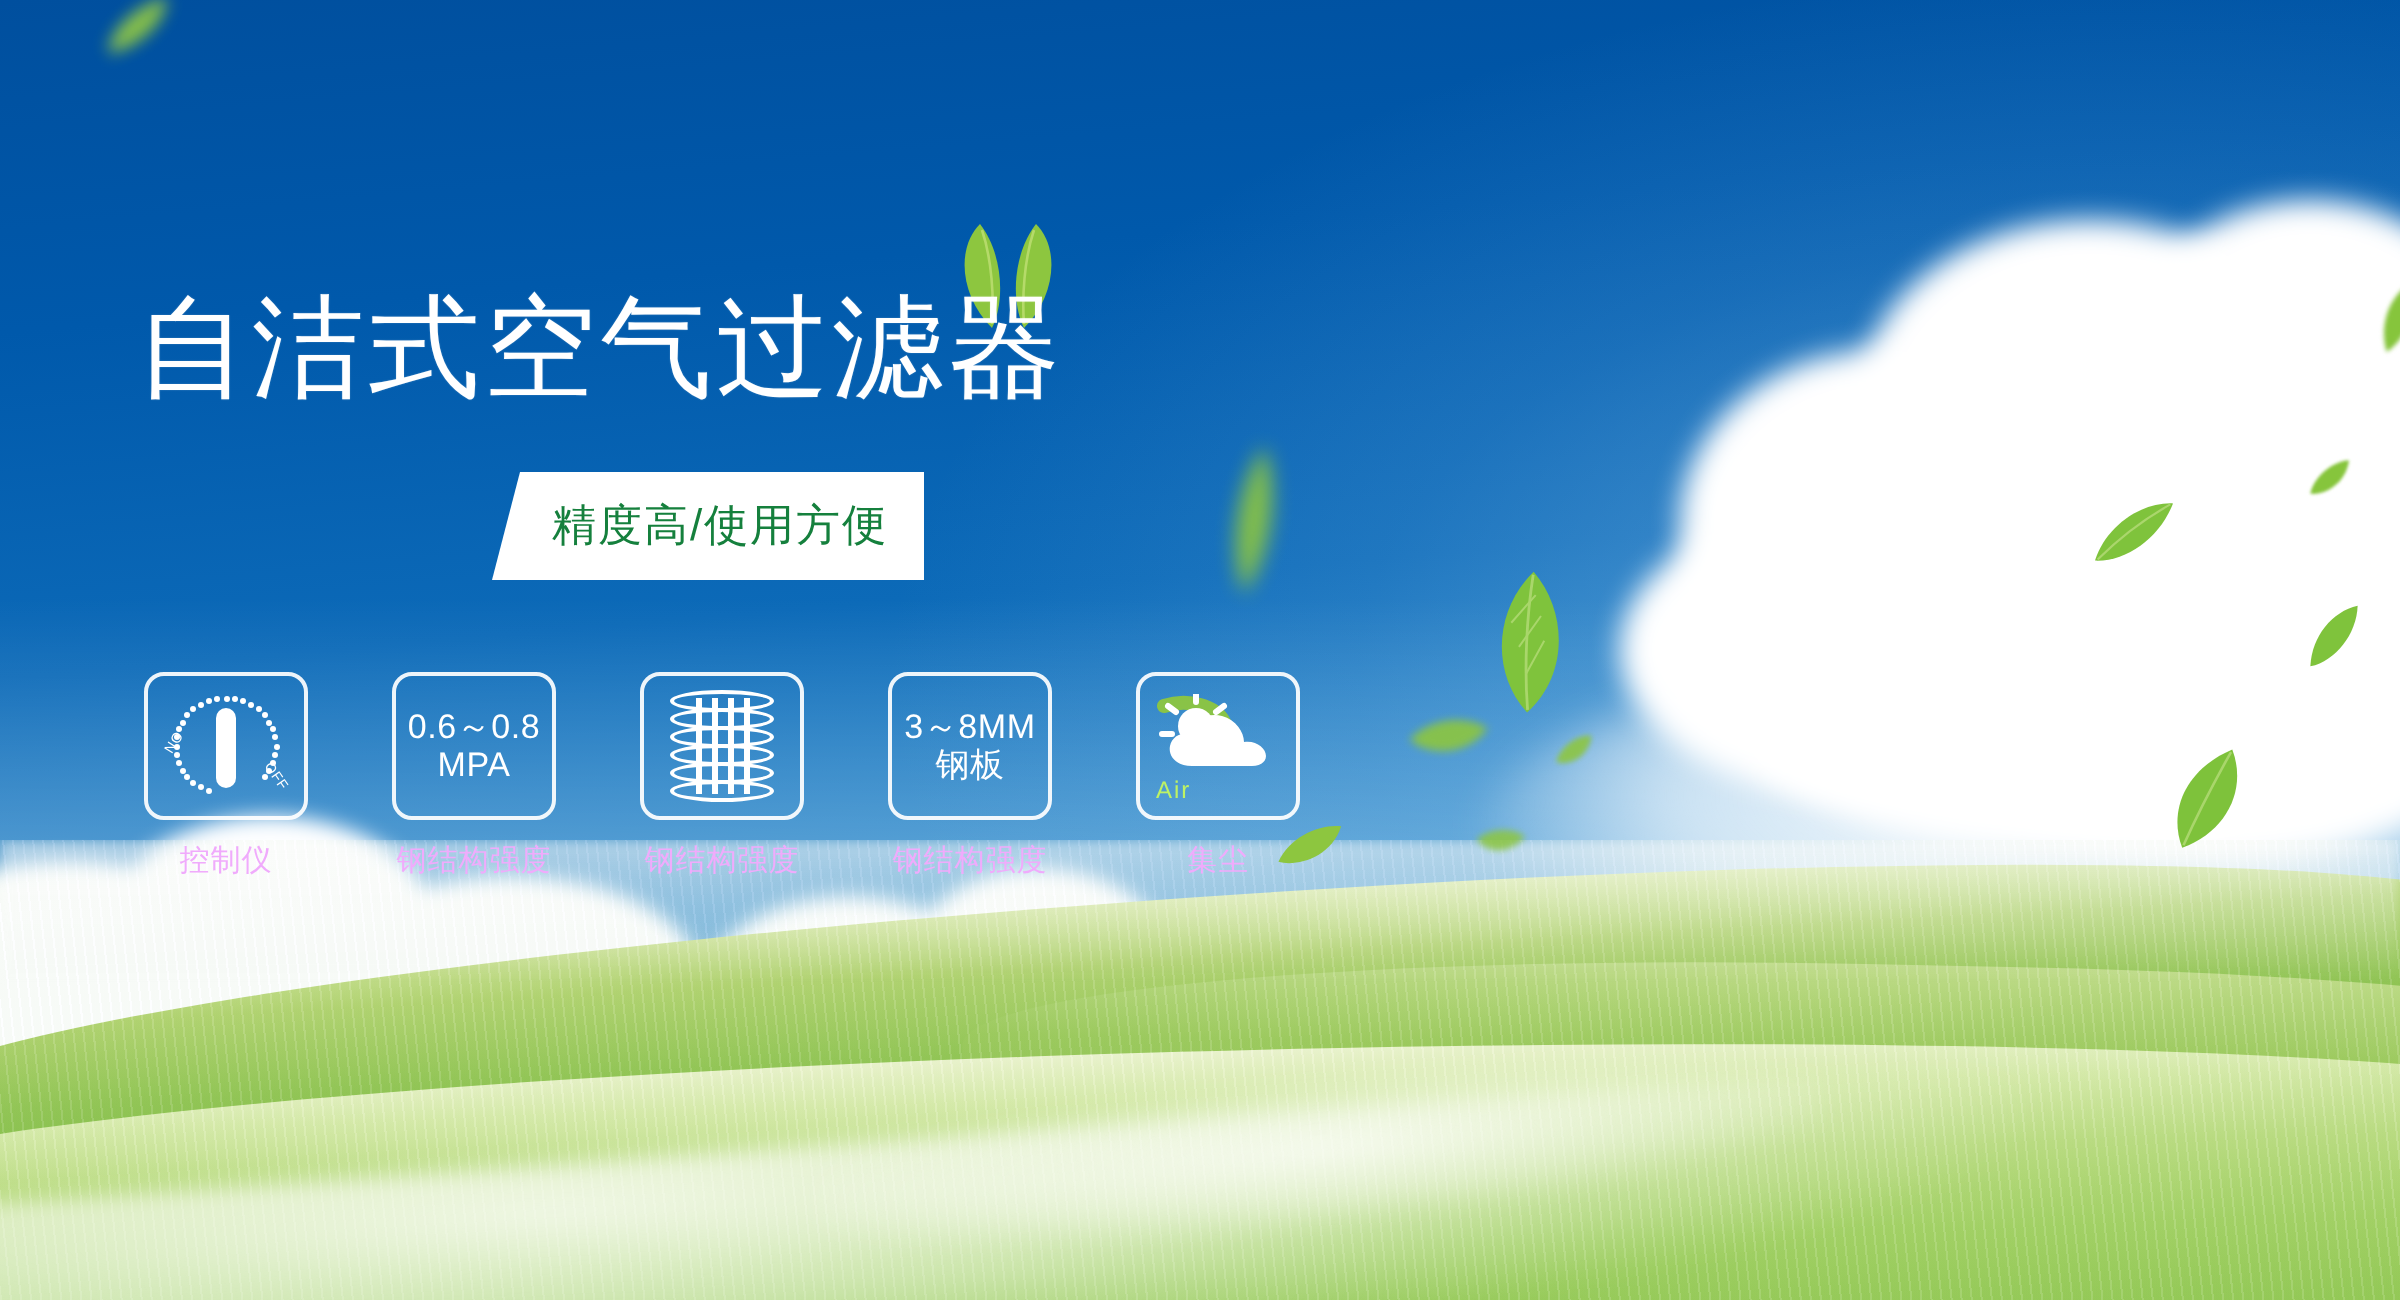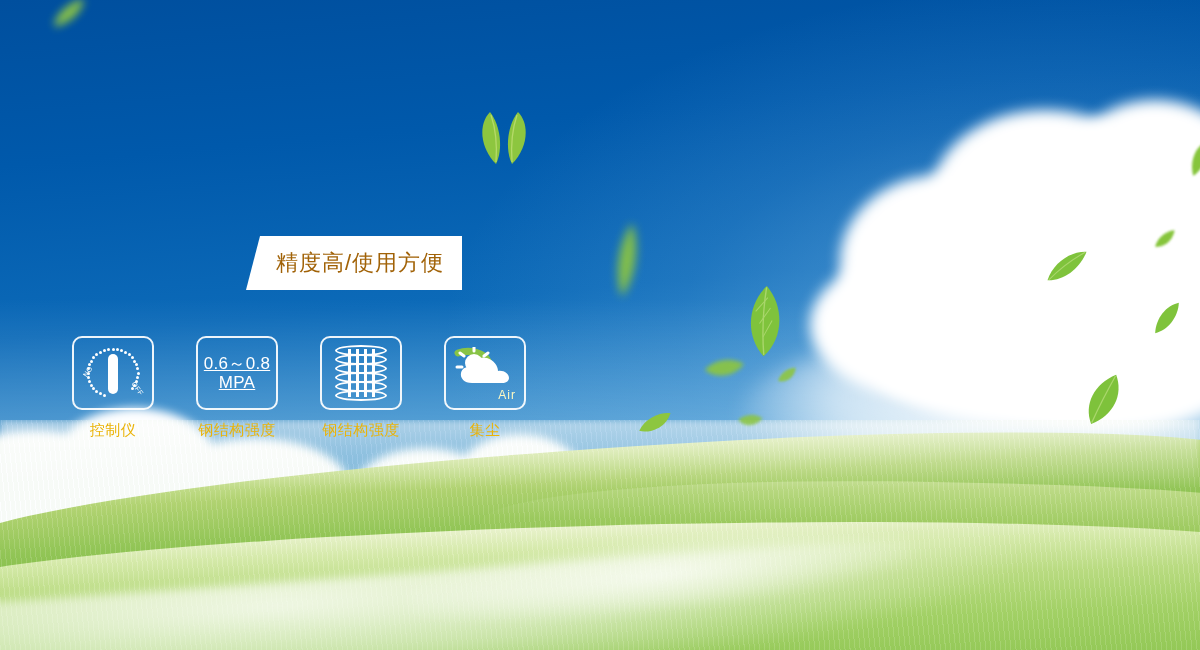--- a/index.html
+++ b/index.html
@@ -150,21 +150,21 @@
     background:#134a9c;
     display:flex; align-items:center; justify-content:center;
     color:#ffffff; font-size:22px; letter-spacing:1px;
     z-index:2;
   }
   .sub-right {
     position:absolute; left:178px; top:0;
     width:216px; height:100%;
     background:#ffffff;
     display:flex; align-items:center; justify-content:center;
-    color:#a16207; font-size:22px; letter-spacing:1px;
+    color:#15803d; font-size:22px; letter-spacing:1px;
     clip-path:polygon(14px 0, 100% 0, 100% 100%, 0 100%);
     z-index:1;
     text-align:right;
   }
   .sub-right span { margin-left:12px; }
 
   
   .features {
     position:absolute; left:72px; top:336px;
     display:flex; gap:42px;
@@ -174,25 +174,25 @@
     width:82px; height:74px;
     border:2px solid rgba(255,255,255,0.92);
     border-radius:10px;
     display:flex; flex-direction:column;
     align-items:center; justify-content:center;
     color:#ffffff;
     position:relative;
   }
   .feature-text {
     font-size:17px; line-height:1.12; text-align:center;
-    letter-spacing:0.3px; white-space:pre-line;text-decoration:underline;
+    letter-spacing:0.3px; white-space:pre-line;
   }
   .feature-label {
     margin-top:11px;
-    font-size:15px; color:#eab308; letter-spacing:0.5px; white-space:nowrap;
+    font-size:15px; color:#f0abfc; letter-spacing:0.5px; white-space:nowrap;
   }
 
   
   .gauge { position:relative; width:62px; height:56px; }
   .gauge .dot {
     position:absolute; width:3px; height:3px; border-radius:50%; background:#fff;
   }
   .gauge .needle {
     position:absolute; left:50%; top:9px; margin-left:-5px;
     width:10px; height:40px; border-radius:5px; background:#ffffff;
@@ -212,22 +212,22 @@
     position:absolute; left:0; width:52px; height:11px;
     border:2px solid #ffffff; border-radius:50%;
   }
   .coil .bar {
     position:absolute; top:4px; width:3px; height:48px; background:#ffffff;
   }
 
   
   .airicon { position:relative; width:62px; height:52px; }
   .airicon .air-label {
-    position:absolute; left:0; right:0; bottom:-3px; text-align:right;
-    font-size:12px; color:#fef9c3; letter-spacing:1px;
+    position:absolute; left:0; right:0; bottom:-3px; text-align:left;
+    font-size:12px; color:#bef264; letter-spacing:1px;
   }
 </style>
 </head>
 <body>
 
 <div class="banner">
 
   <div class="sky"></div>
   <div class="sky-haze"></div>
 
@@ -353,20 +353,21 @@
 
   <div class="sprout">
     <svg viewBox="0 0 66 58">
       <path d="M26 56 C10 40 8 16 20 4 C31 18 33 42 26 56 Z" fill="#8dc63f"></path>
       <path d="M21 7 C26 22 27 41 26 54" stroke="#b5da69" stroke-width="1.3" fill="none"></path>
       <path d="M42 56 C58 40 60 16 48 4 C37 18 35 42 42 56 Z" fill="#8dc63f"></path>
       <path d="M47 7 C42 22 41 41 42 54" stroke="#b5da69" stroke-width="1.3" fill="none"></path>
     </svg>
   </div>
 
+  <h1 class="headline">自洁式空气过滤器</h1>
 
   <div class="subtitle-bar">
     <div class="sub-right">
       <span>精度高/使用方便</span>
     </div>
   </div>
 
   <div class="features">
 
     <div class="feature">
@@ -429,20 +430,27 @@
           <div class="ring" style="top:9px;"></div>
           <div class="ring" style="top:18px;"></div>
           <div class="ring" style="top:27px;"></div>
           <div class="ring" style="top:36px;"></div>
           <div class="ring" style="top:45px;"></div>
         </div>
       </div>
       <div class="feature-label">钢结构强度</div>
     </div>
 
+    <div class="feature">
+      <div class="feature-box">
+        <div class="feature-text">3～8MM
+钢板</div>
+      </div>
+      <div class="feature-label">钢结构强度</div>
+    </div>
 
     <div class="feature">
       <div class="feature-box">
         <div class="airicon">
           <svg viewBox="0 0 62 42" style="width:62px;height:42px;">
             <path d="M4 6 C16 2 30 6 34 14" stroke="#8dc63f" stroke-width="7" fill="none" stroke-linecap="round" opacity="0.95"></path>
             <circle cx="20" cy="16" r="9" fill="#ffffff"></circle>
             <path d="M20 4 L20 -1 M10 9 L6 6 M30 9 L34 6 M8 20 L3 20" stroke="#ffffff" stroke-width="3" stroke-linecap="round"></path>
             <path d="M18 36 C10 36 6 31 7 26 C8 21 13 19 17 20 C19 13 26 9 33 11 C40 13 44 19 44 24 C50 23 55 27 55 31 C55 34 52 36 48 36 Z" fill="#ffffff"></path>
           </svg>

